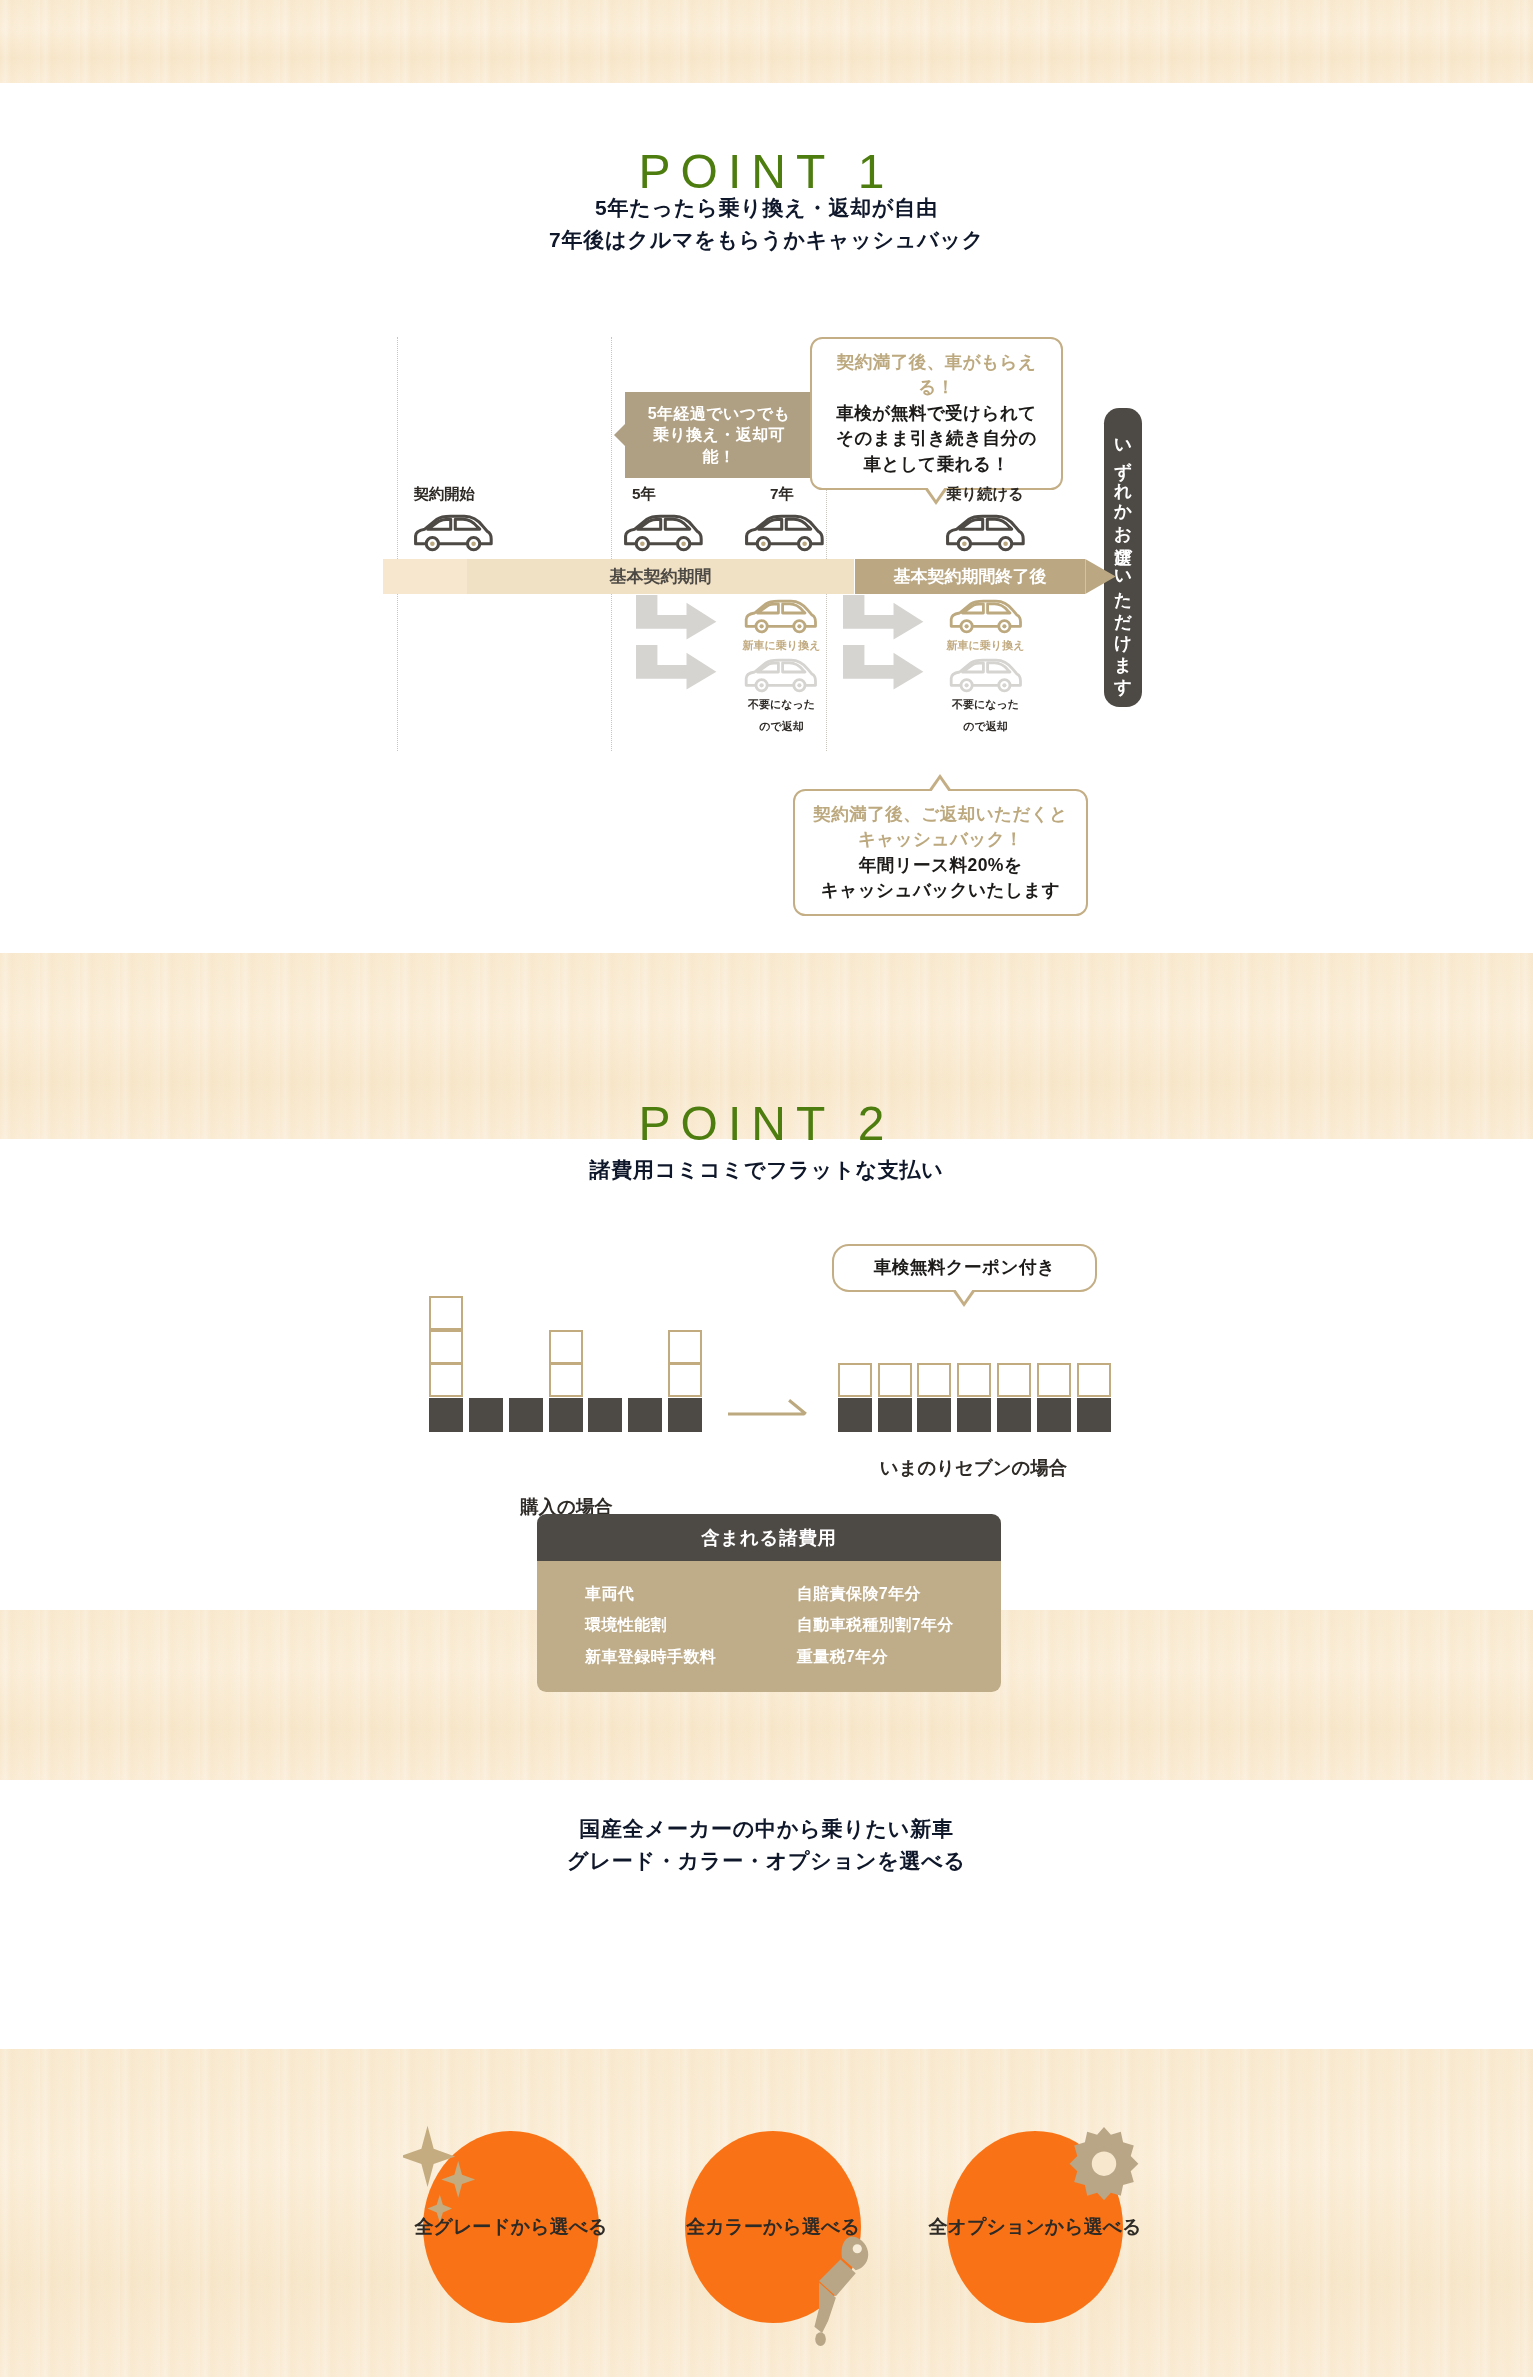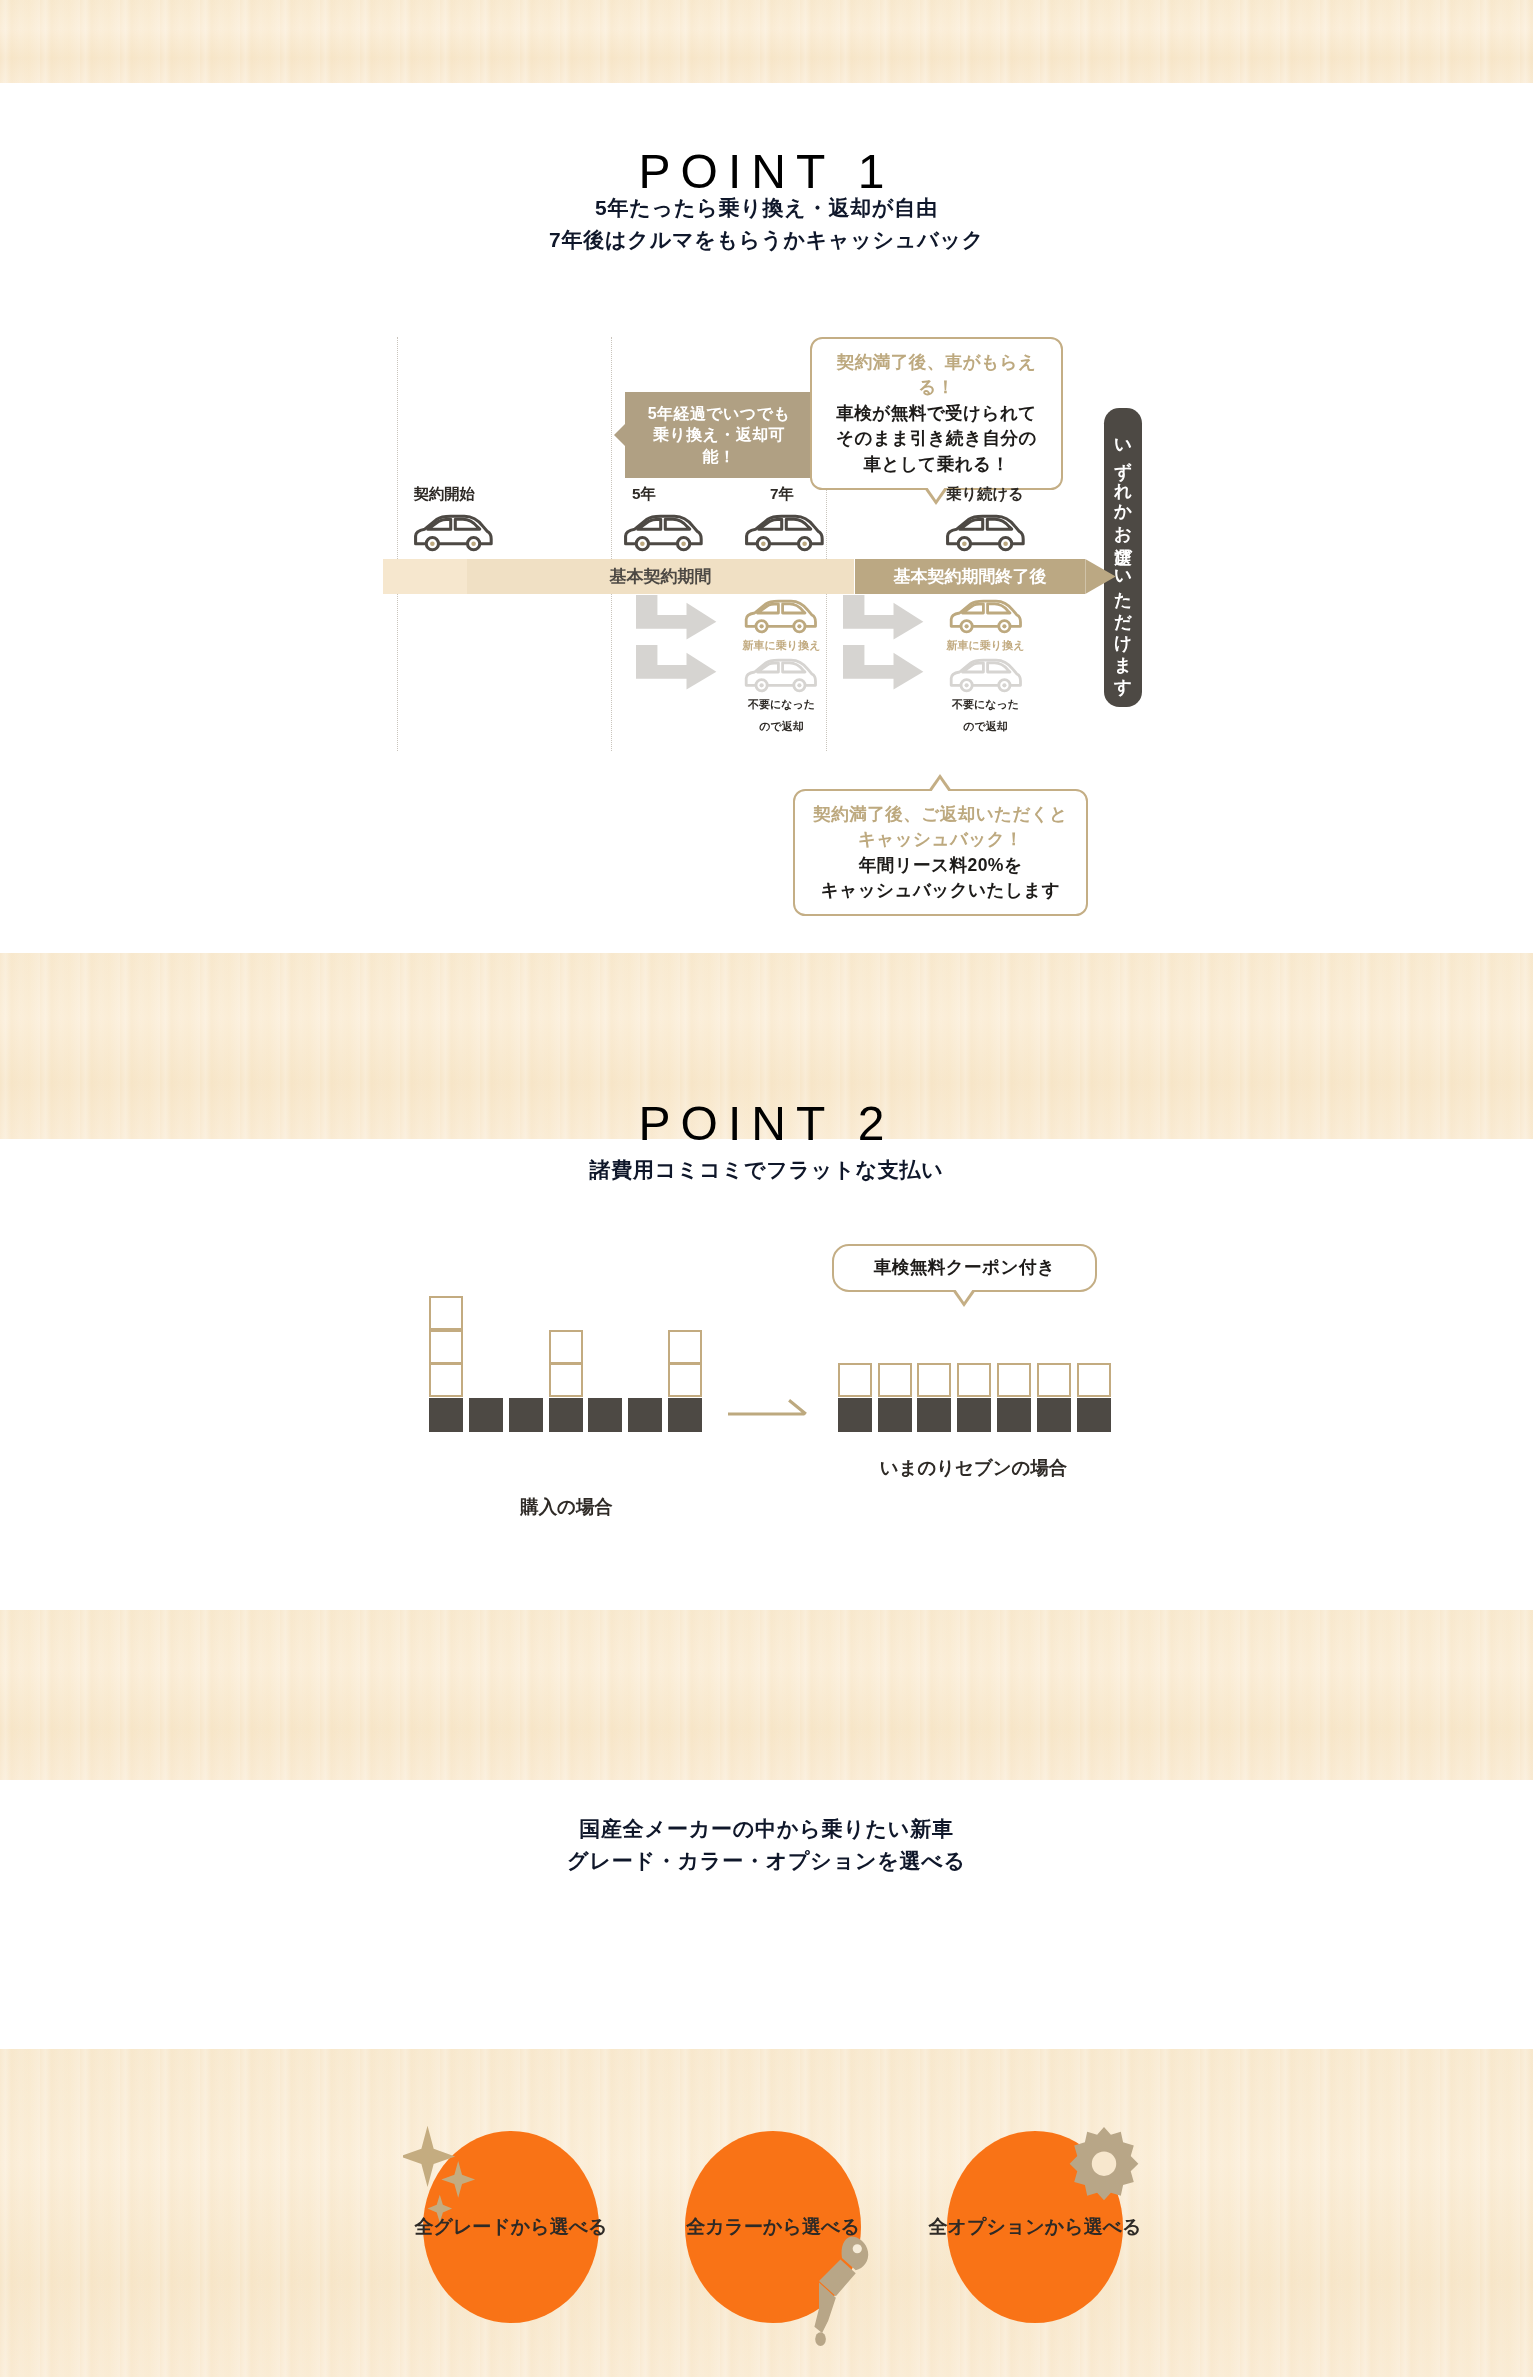--- a/index.html
+++ b/index.html
@@ -33,21 +33,21 @@
       linear-gradient(180deg,#f8e9cf 0%, #fbeed9 35%, #f7e6c9 70%, #faecd6 100%);
   }
 
   
   .point-title {
     position: absolute;
     left: 0; width: 1533px;
     text-align: center;
     font-size: 48px;
     letter-spacing: 10px;
-    color: #000000;
+    color: #4d7c0f;
     font-weight: 300;
     font-family: "Liberation Sans", sans-serif;
   }
   .point-sub {
     position: absolute;
     left: 0; width: 1533px;
     text-align: center;
     font-size: 21px;
     line-height: 1.55;
     color: #0f172a;
@@ -533,20 +533,35 @@
     <div class="blk-out" style="left:568px; top:67px;  width:34px; height:34px;"></div>
     <div class="blk-solid" style="left:568px; top:102px; width:34px; height:34px;"></div>
     <div class="blk-out" style="left:608px; top:67px;  width:34px; height:34px;"></div>
     <div class="blk-solid" style="left:608px; top:102px; width:34px; height:34px;"></div>
     <div class="blk-out" style="left:648px; top:67px;  width:34px; height:34px;"></div>
     <div class="blk-solid" style="left:648px; top:102px; width:34px; height:34px;"></div>
 
     <div class="chart-cap" style="left:376px; top:159px; width:337px;">いまのりセブンの場合</div>
   </div>
 
+  <div id="cost-box">
+    <div id="cost-head">含まれる諸費用</div>
+    <div id="cost-body">
+      <ul class="col">
+        <li>車両代</li>
+        <li>環境性能割</li>
+        <li>新車登録時手数料</li>
+      </ul>
+      <ul class="col right">
+        <li>自賠責保険7年分</li>
+        <li>自動車税種別割7年分</li>
+        <li>重量税7年分</li>
+      </ul>
+    </div>
+  </div>
 
   <div class="point-sub" style="top:1845px;">グレード・カラー・オプションを選べる</div>
   <div class="point-sub" style="top:1813px;">国産全メーカーの中から乗りたい新車</div>
 
   <div class="circ" style="left:423px; top:2131px;">
     <span>全グレード</span>
     <span>から選べる</span>
   </div>
   <svg class="deco" style="left:403px; top:2124px;" width="92" height="104" viewBox="0 0 120 135">
     <g fill="#c4ac80">

